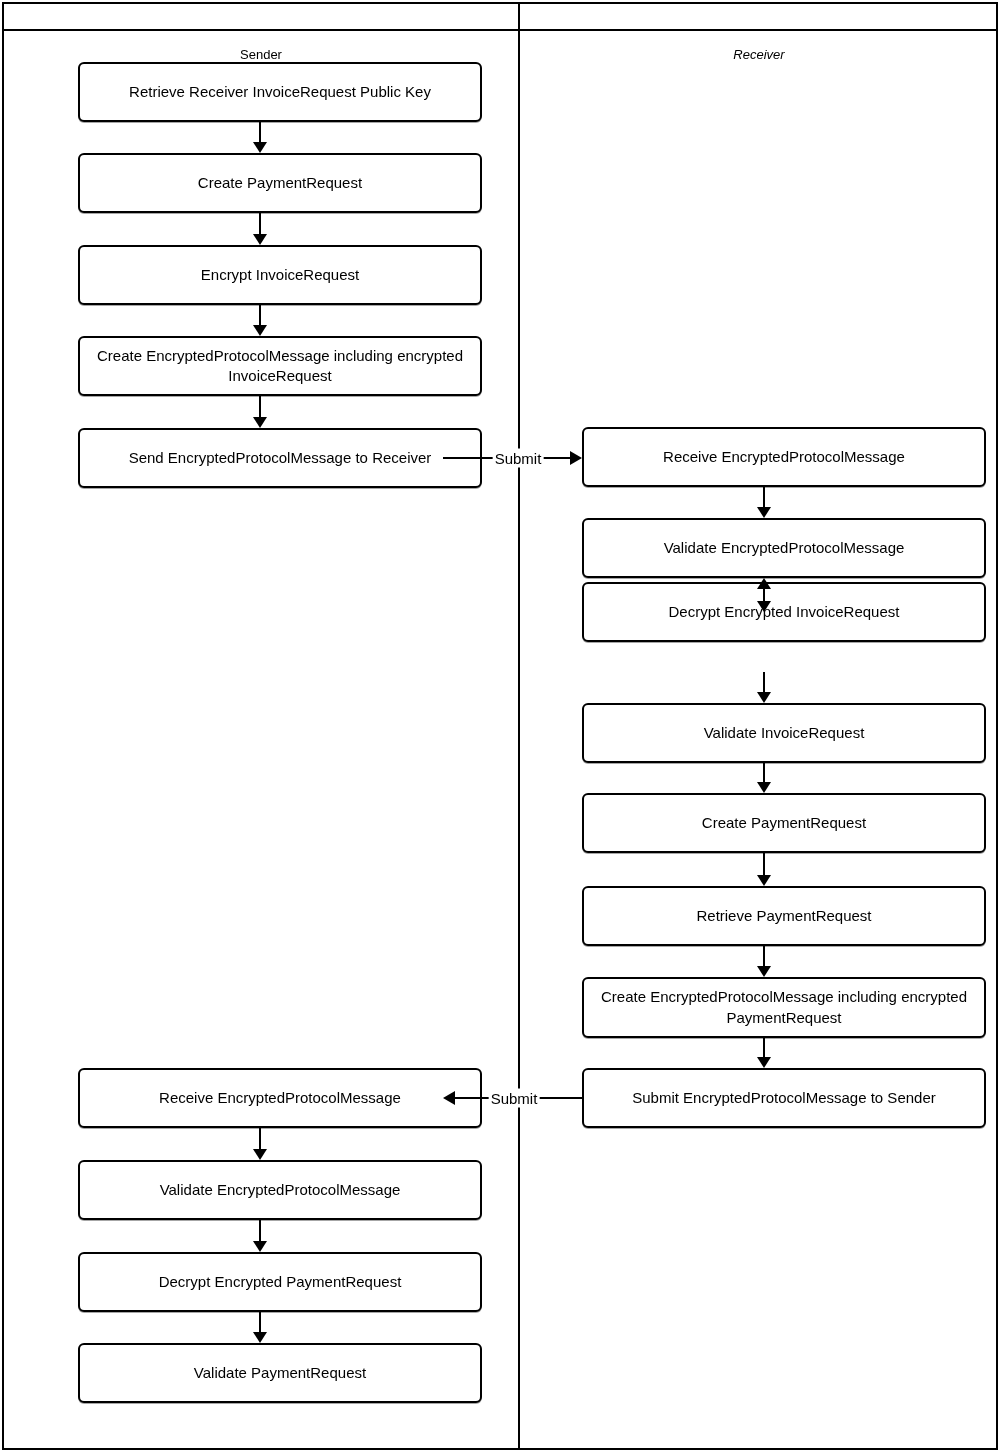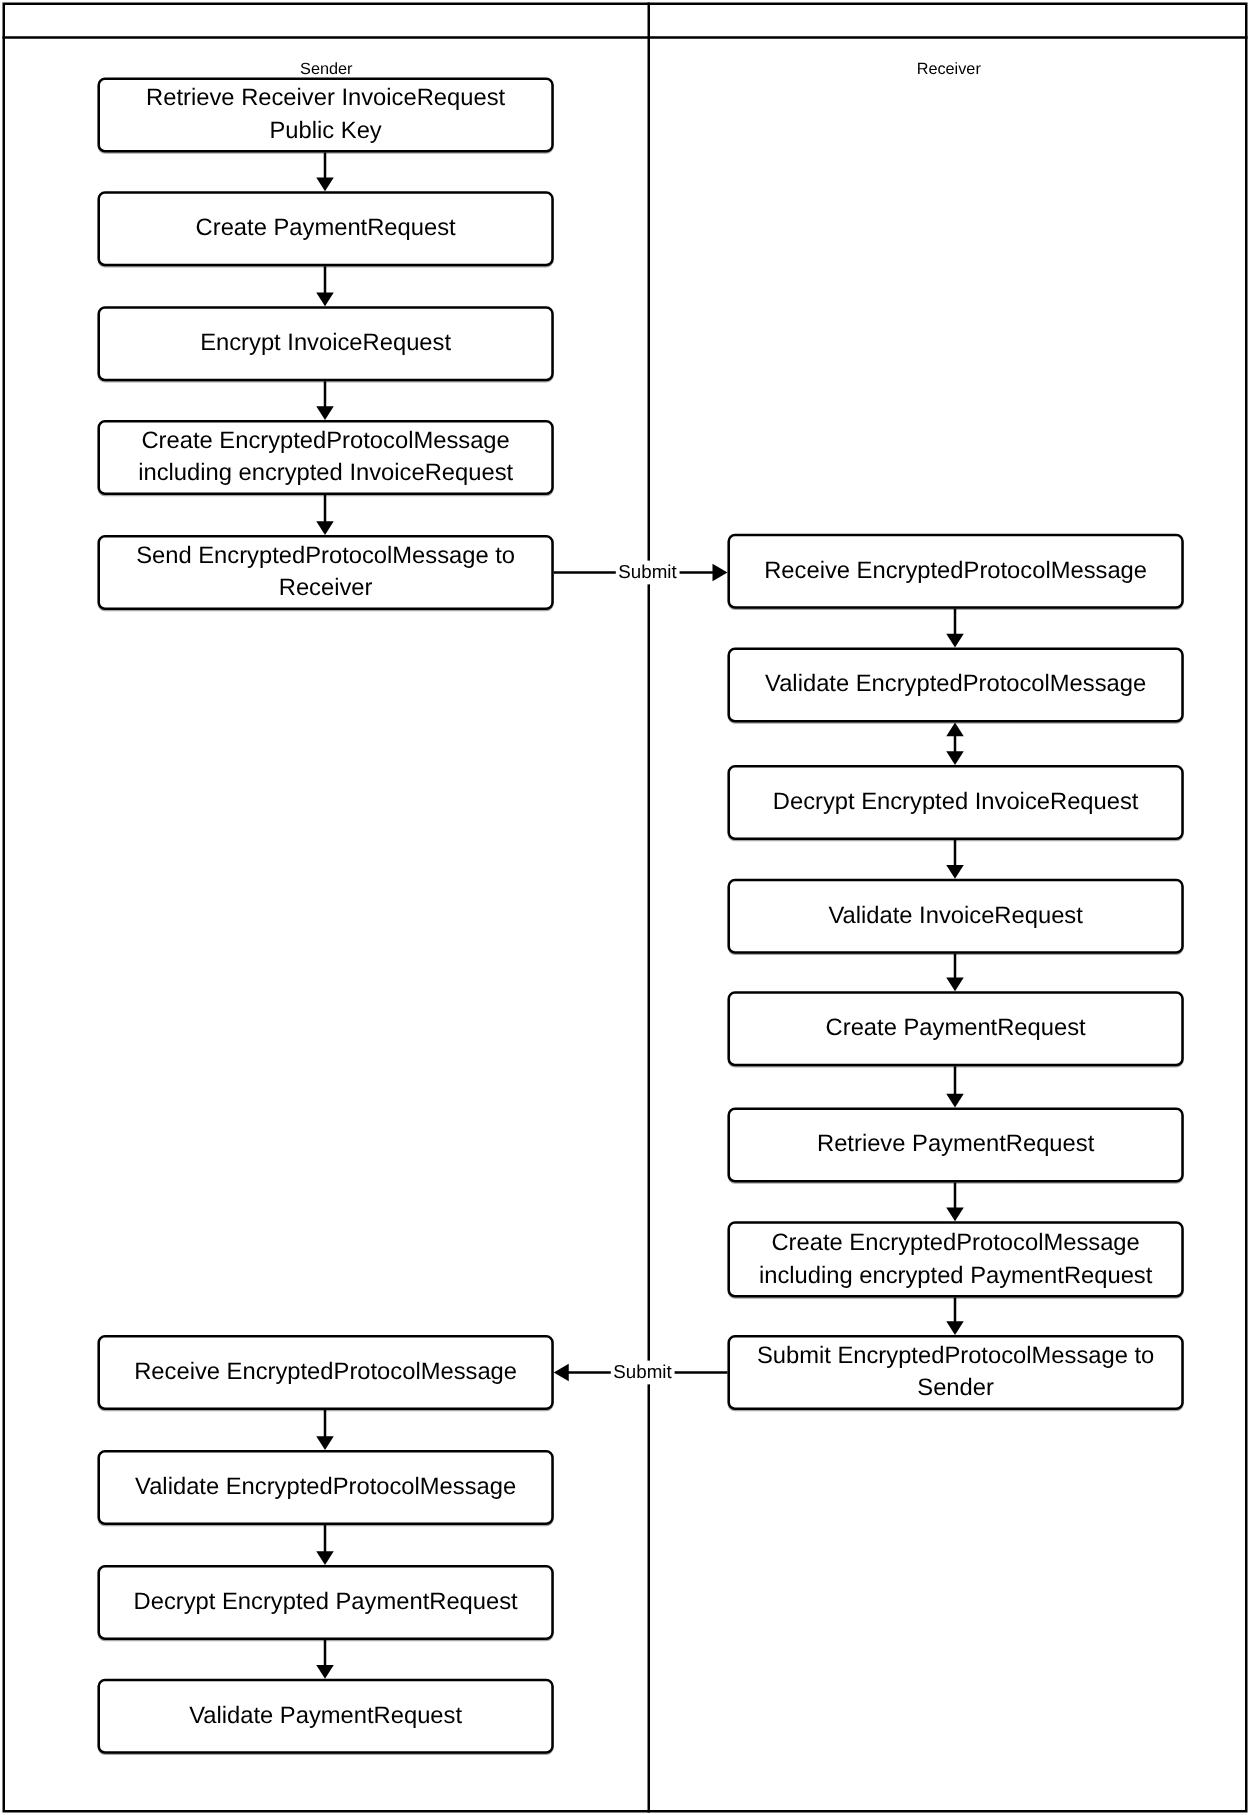--- a/index.html
+++ b/index.html
@@ -36,33 +36,33 @@
     background: #000;
   }
   .lane-title {
     position: absolute;
     top: 2px; height: 27px;
     display: flex; align-items: center; justify-content: center;
     font-size: 13px;
     margin-top: 39px;
   }
   .lane-title.sender   { left: 4px;   width: 514px; }
-  .lane-title.receiver { left: 520px; width: 478px; }
+  .lane-title.receiver { left: 520px; width: 478px; font-style: italic; }
 
   .node {
     position: absolute;
-    width: 365px; height: 60px;
+    width: 404px; height: 60px;
     box-sizing: border-box;
     background: #ffffff;
     border: 2px solid #000;
     border-radius: 6px;
     box-shadow: 0 1px 0 rgba(0,0,0,0.35);
     display: flex; align-items: center; justify-content: center;
     text-align: center;
-    font-size: 19px;
+    font-size: 15px;
     line-height: 1.35;
     padding: 2px 12px;
   }
   .lane-s .node { left: 78px; }
   .lane-r .node { left: 582px; }
 
   .varrow { position: absolute; width: 14px; }
   .varrow .line {
     position: absolute; left: 6px; top: 0;
     width: 2px; height: calc(100% - 10px);
@@ -137,21 +137,21 @@
     <div class="node" style="top:428px">Send EncryptedProtocolMessage to Receiver</div>
     <div class="node" style="top:1068px">Receive EncryptedProtocolMessage</div>
     <div class="node" style="top:1160px">Validate EncryptedProtocolMessage</div>
     <div class="node" style="top:1252px">Decrypt Encrypted PaymentRequest</div>
     <div class="node" style="top:1343px">Validate PaymentRequest</div>
   </div>
 
   <div class="lane-r">
     <div class="node" style="top:427px">Receive EncryptedProtocolMessage</div>
     <div class="node" style="top:518px">Validate EncryptedProtocolMessage</div>
-    <div class="node" style="top:612px">Decrypt Encrypted InvoiceRequest</div>
+    <div class="node" style="top:582px">Decrypt Encrypted InvoiceRequest</div>
     <div class="node" style="top:703px">Validate InvoiceRequest</div>
     <div class="node" style="top:793px">Create PaymentRequest</div>
     <div class="node" style="top:886px">Retrieve PaymentRequest</div>
     <div class="node" style="top:977px;height:61px">Create EncryptedProtocolMessage including encrypted PaymentRequest</div>
     <div class="node" style="top:1068px">Submit EncryptedProtocolMessage to Sender</div>
   </div>
 
   <div class="varrow varrow-s" style="top:122px;height:31px">
       <div class="line"></div>
       <div class="head-down"></div>

